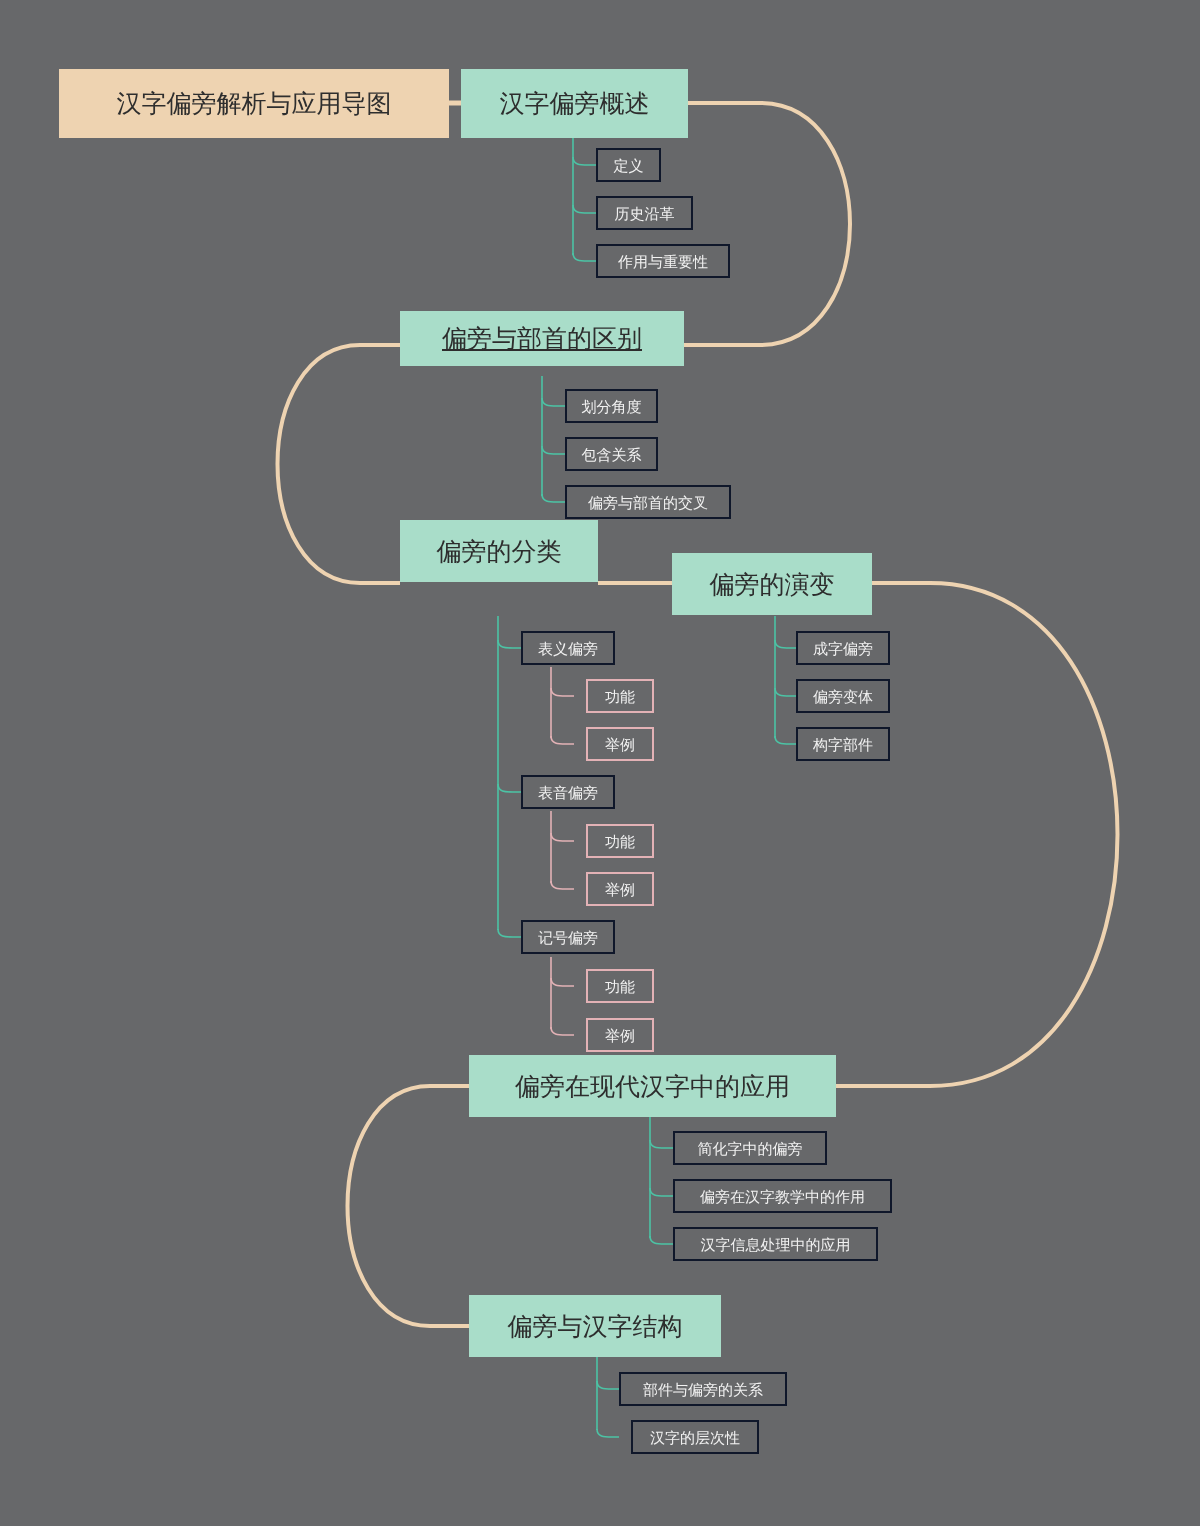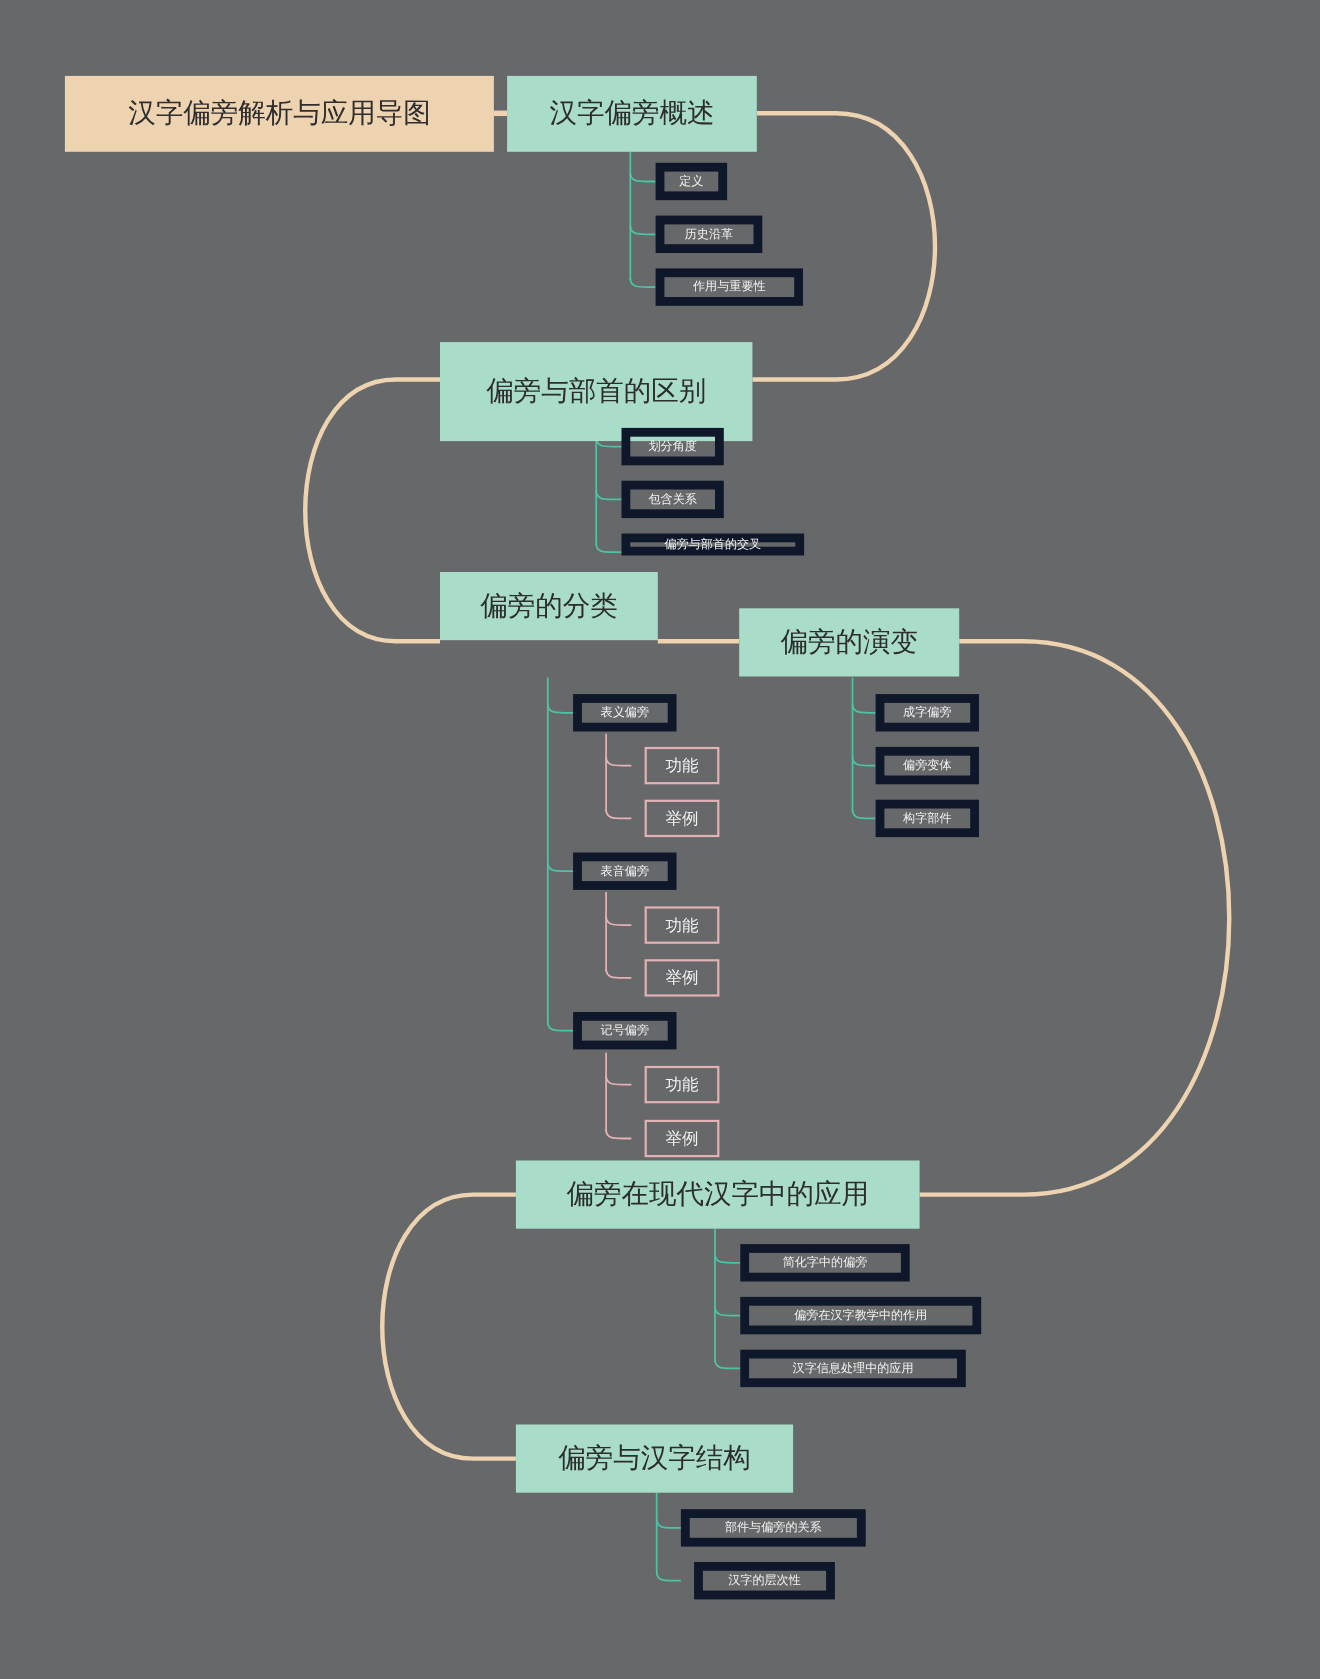--- a/index.html
+++ b/index.html
@@ -47,22 +47,22 @@
   .n-main {
     background: #a9ddc9;
     color: #2d2d2d;
     font-size: 25px;
     border: 0;
   }
   
   .n-sub {
     background: transparent;
     color: #f2f2f2;
-    font-size: 11px;
-    border: 8px solid #0f172a;
+    font-size: 15px;
+    border: 2px solid #0f172a;
   }
   
   .n-leaf {
     background: transparent;
     color: #f2f2f2;
     font-size: 15px;
     border: 2px solid #e3b2b6;
   }
 </style>
 </head>
@@ -154,30 +154,30 @@
   <div class="node n-sub" style="left:596px; top:148px; width:65px; height:34px;">
     <span>定义</span>
   </div>
   <div class="node n-sub" style="left:596px; top:196px; width:97px; height:34px;">
     <span>历史沿革</span>
   </div>
   <div class="node n-sub" style="left:596px; top:244px; width:134px; height:34px;">
     <span>作用与重要性</span>
   </div>
 
-  <div class="node n-main" style="left:400px; top:311px; width:284px; height:90px;">
+  <div class="node n-main" style="left:400px; top:311px; width:284px; height:55px;text-decoration:underline;">
     <span>偏旁与部首的区别</span>
   </div>
   <div class="node n-sub" style="left:565px; top:389px; width:93px; height:34px;">
     <span>划分角度</span>
   </div>
   <div class="node n-sub" style="left:565px; top:437px; width:93px; height:34px;">
     <span>包含关系</span>
   </div>
-  <div class="node n-sub" style="left:565px; top:485px; width:166px; height:20px;">
+  <div class="node n-sub" style="left:565px; top:485px; width:166px; height:34px;">
     <span>偏旁与部首的交叉</span>
   </div>
 
   <div class="node n-main" style="left:400px; top:520px; width:198px; height:62px;">
     <span>偏旁的分类</span>
   </div>
   <div class="node n-sub" style="left:521px; top:631px; width:94px; height:34px;">
     <span>表义偏旁</span>
   </div>
   <div class="node n-leaf" style="left:586px; top:679px; width:68px; height:34px;">

